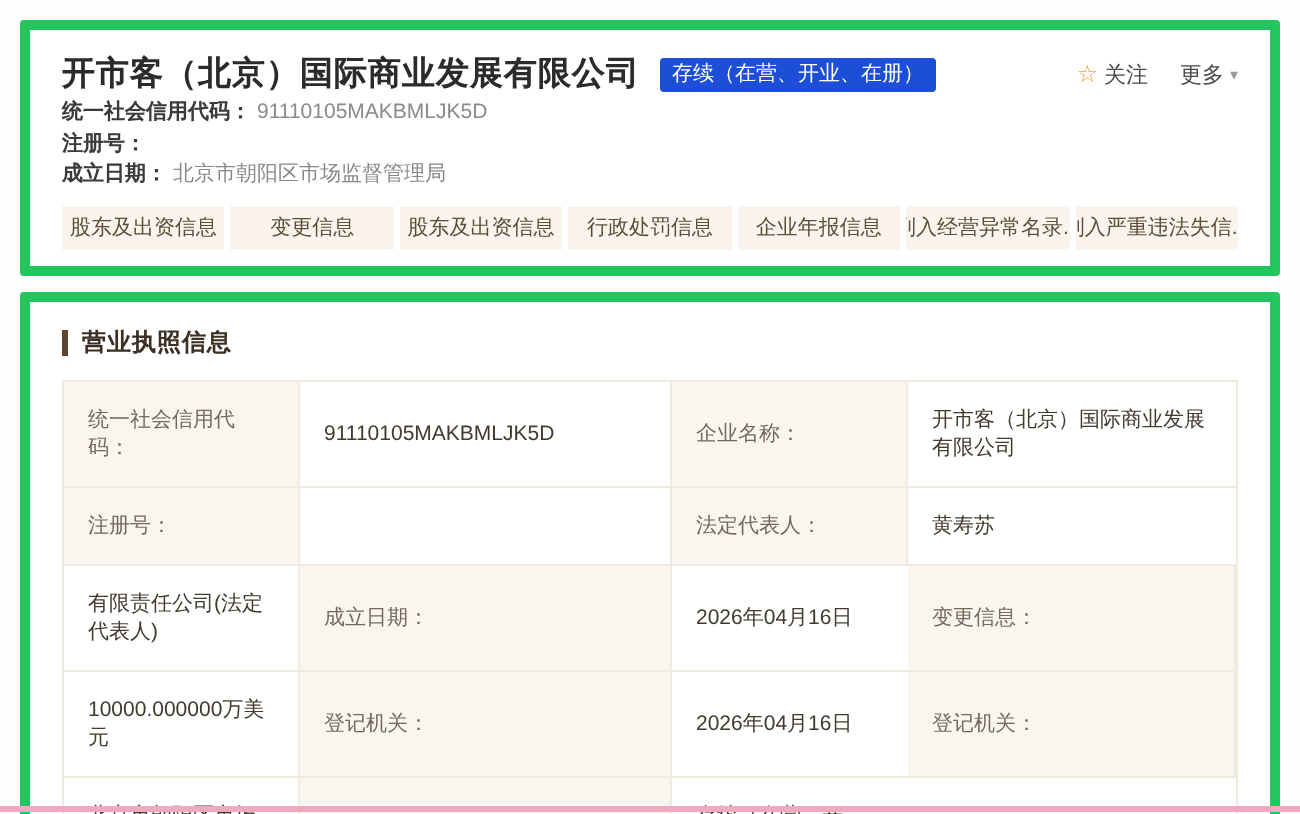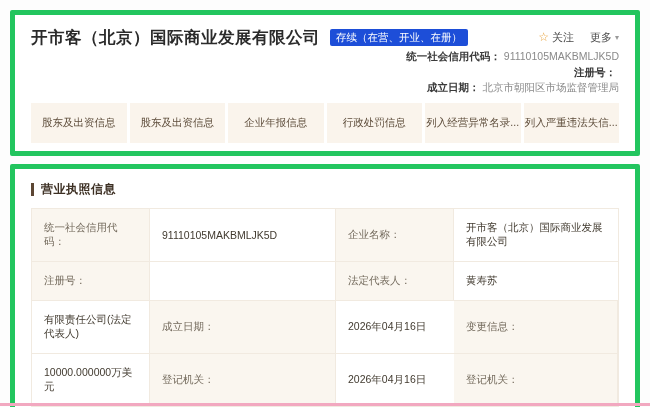--- a/index.html
+++ b/index.html
@@ -30,31 +30,31 @@
     padding: 0 6px; border-radius: 2px;
     white-space: nowrap;
   }
   .header-actions { margin-left: auto; display: flex; align-items: center; gap: 16px; }
   .action-btn {
     font-size: 11px; color: #4a4a4a; cursor: pointer;
     display: flex; align-items: center; gap: 3px; white-space: nowrap;
   }
   .star-icon { color: #e8a33d; font-size: 12px; }
   .caret-icon { color: #9a9a9a; font-size: 8px; }
-  .info-line { font-size: 10.5px; line-height: 13.4px; margin-top: 2.2px; text-align: right; }
+  .info-line { font-size: 10.5px; line-height: 13.4px; margin-top: 2.2px; }
   .info-label { font-weight: bold; color: #3a3a3a; }
   .info-value { color: #8a8a8a; margin-left: 3px; }
   
   .tabs-row { display: flex; gap: 3px; margin-top: 8px; }
   .tab {
     flex: 1 1 0;
     background: #faf4ec;
     color: #5d4c3a;
     font-size: 10.5px;
-    height: 40px;
+    height: 22px;
     display: flex; align-items: center; justify-content: center;
     text-align: center;
     cursor: pointer;
     white-space: nowrap; overflow: hidden;
   }
   
   .license-card { margin-top: 8px; padding: 12px 16px 0 16px; min-height: 300px; }
   .section-header { display: flex; align-items: center; margin-bottom: 10px; }
   .section-bar { width: 3px; height: 13px; background: #5c4633; margin-right: 7px; }
   .section-title { font-size: 12px; font-weight: bold; color: #3c2f23; letter-spacing: 0.5px; }
@@ -104,23 +104,24 @@
   </div>
   <div class="info-line">
     <span class="info-label">注册号：</span><span class="info-value"></span>
   </div>
   <div class="info-line">
     <span class="info-label">成立日期：</span><span class="info-value">北京市朝阳区市场监督管理局</span>
   </div>
 
   <div class="tabs-row">
     <div class="tab">股东及出资信息</div>
+    <div class="tab">变更信息</div>
     <div class="tab">股东及出资信息</div>
+    <div class="tab">行政处罚信息</div>
     <div class="tab">企业年报信息</div>
-    <div class="tab">行政处罚信息</div>
     <div class="tab">列入经营异常名录...</div>
     <div class="tab">列入严重违法失信...</div>
   </div>
 </div>
 
 <div class="card license-card">
   <div class="section-header">
     <span class="section-bar"></span>
     <span class="section-title">营业执照信息</span>
   </div>

